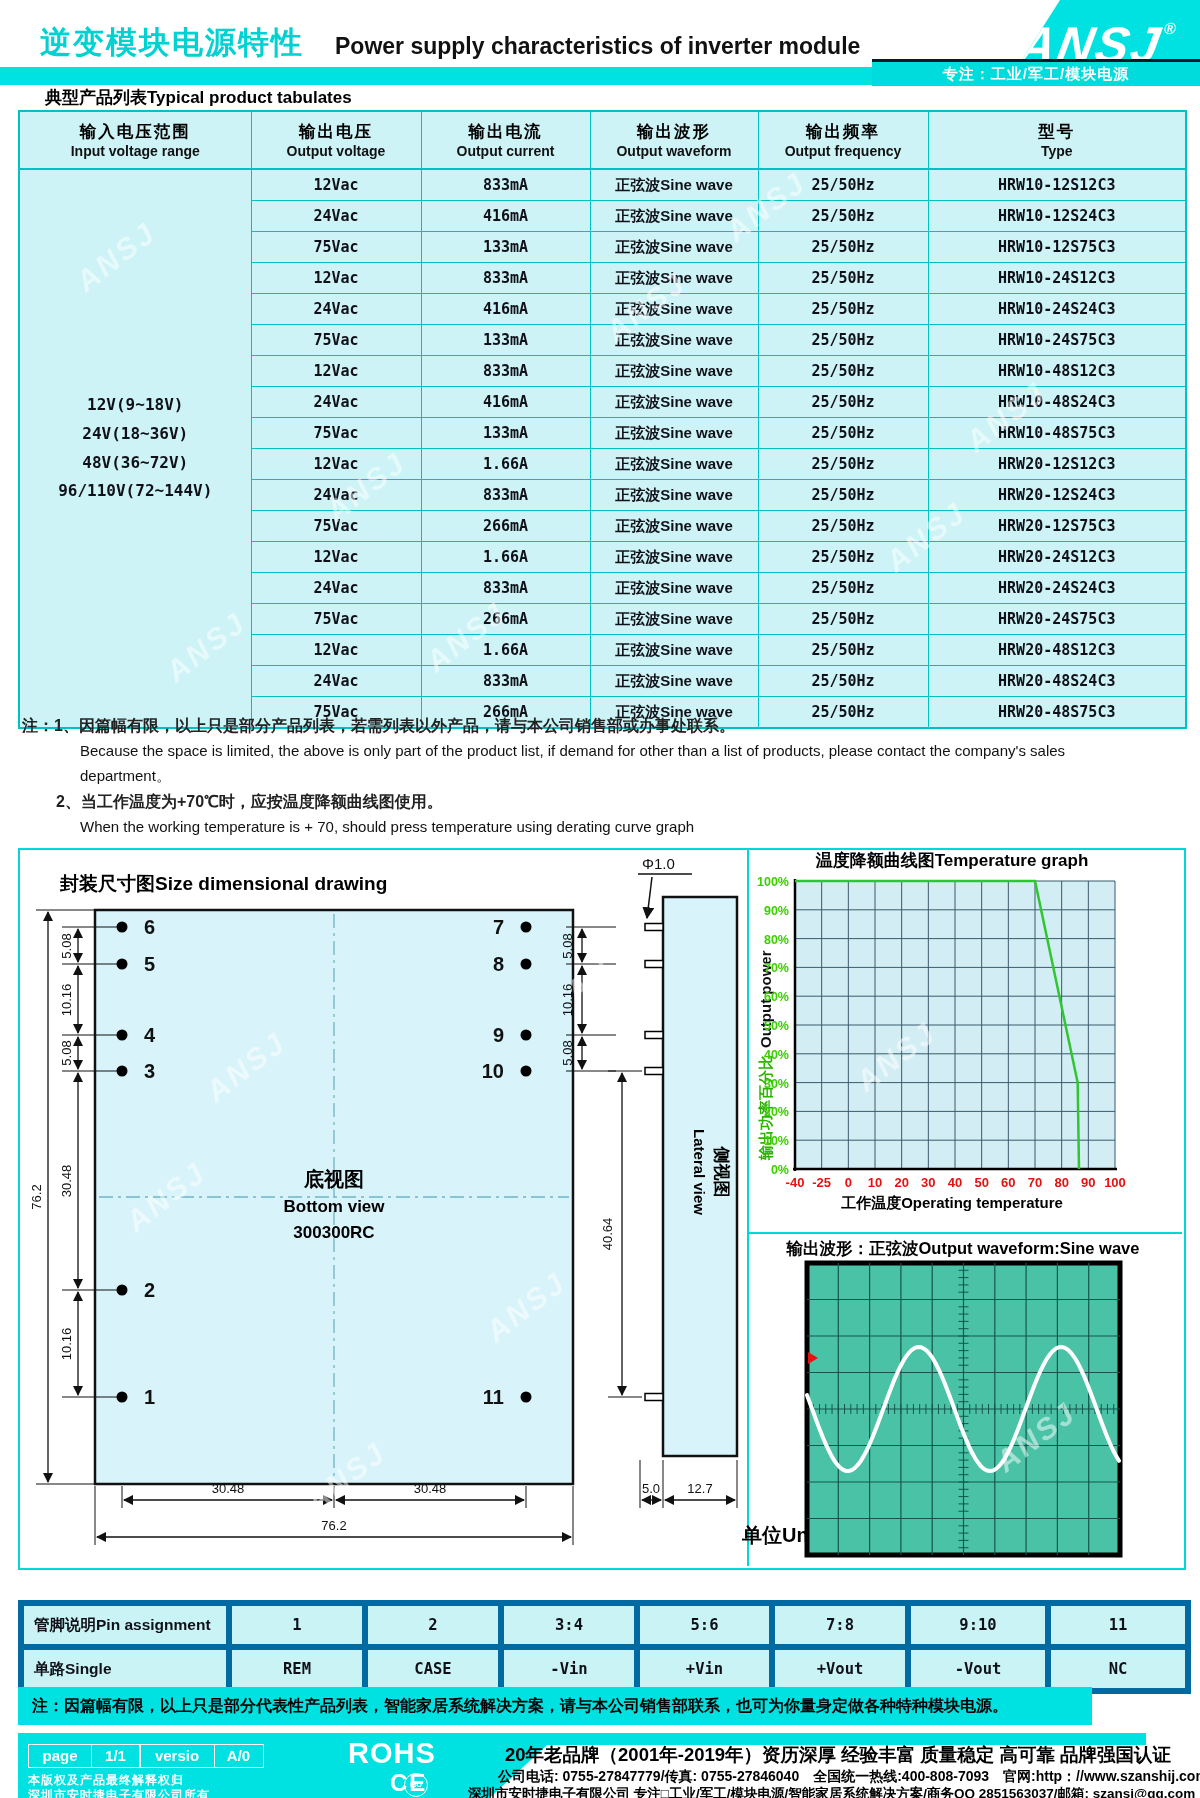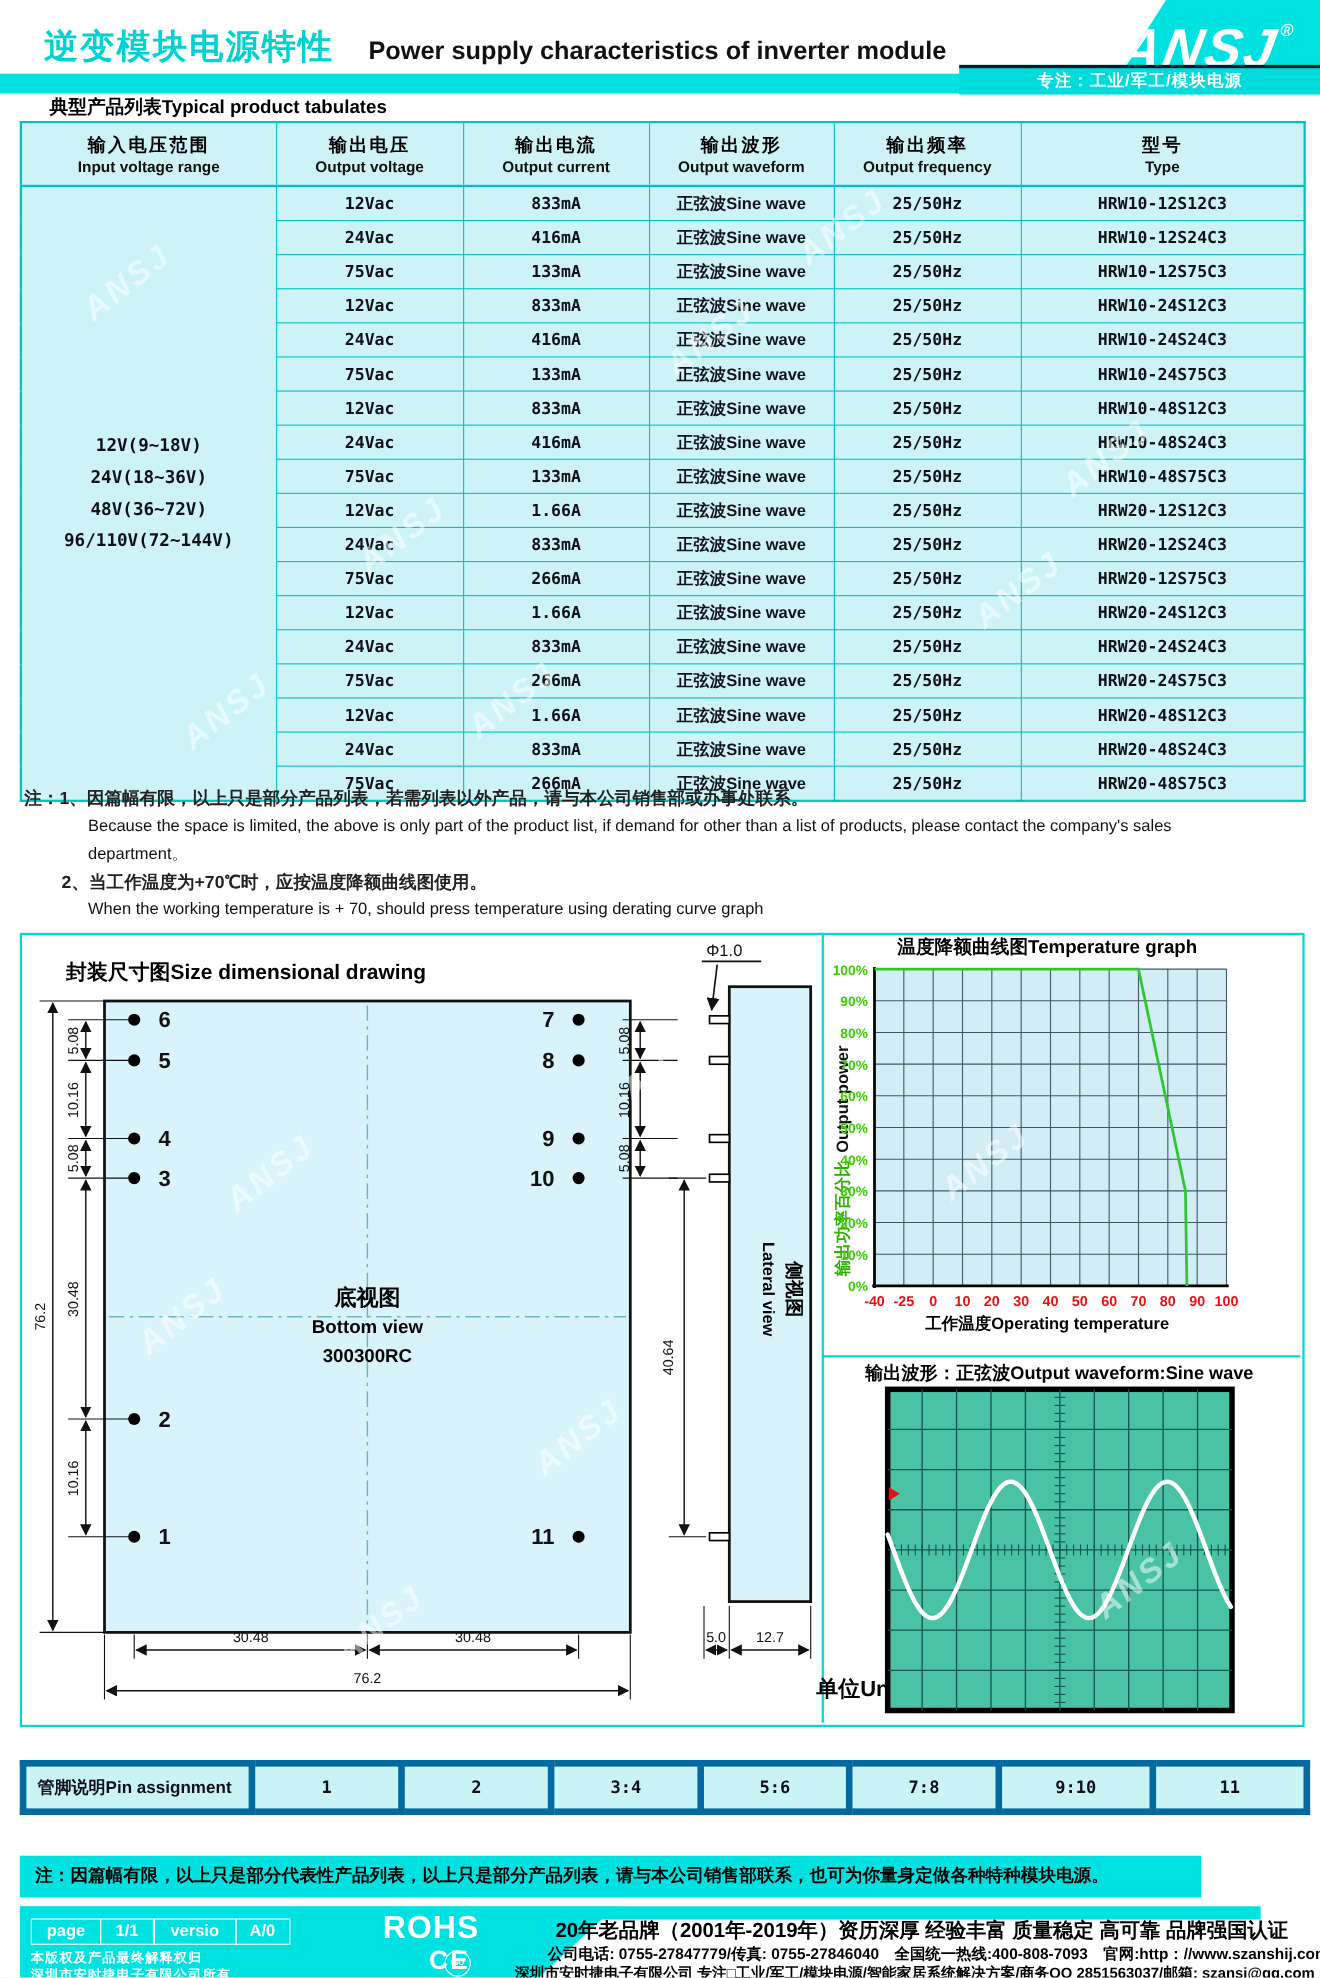--- a/index.html
+++ b/index.html
@@ -593,24 +593,34 @@
       <tr id="pin-row-1">
           <td class="rowlbl">管脚说明Pin assignment</td>
           <td>1</td>
           <td>2</td>
           <td>3:4</td>
           <td>5:6</td>
           <td>7:8</td>
           <td>9:10</td>
           <td>11</td>
         </tr>
+      <tr id="pin-row-2">
+          <td class="rowlbl">单路Single</td>
+          <td>REM</td>
+          <td>CASE</td>
+          <td>-Vin</td>
+          <td>+Vin</td>
+          <td>+Vout</td>
+          <td>-Vout</td>
+          <td>NC</td>
+        </tr>
     </tbody>
   </table>
 
-  <div class="abs note-bar">注：因篇幅有限，以上只是部分代表性产品列表，以上只是部分产品列表，请与本公司销售部联系，也可为你量身定做各种特种模块电源。</div>
+  <div class="abs note-bar">注：因篇幅有限，以上只是部分代表性产品列表，智能家居系统解决方案，请与本公司销售部联系，也可为你量身定做各种特种模块电源。</div>
 
   <div class="abs f-strip"></div>
   <div class="abs f-block"></div>
   <div class="abs" style="left:28px;top:1744px;">
     <span class="fcell w62">page</span><span class="fcell w48">1/1</span><span class="fcell w74">versio</span><span class="fcell w48">A/0</span>
   </div>
   <div class="abs f-copy" style="left:28px;top:1772px;">本版权及产品最终解释权归</div>
   <div class="abs f-copy" style="left:28px;top:1787px;">深圳市安时捷电子有限公司所有</div>
   <div class="abs rohs">ROHS</div>
   <div class="abs ce">CE</div>

